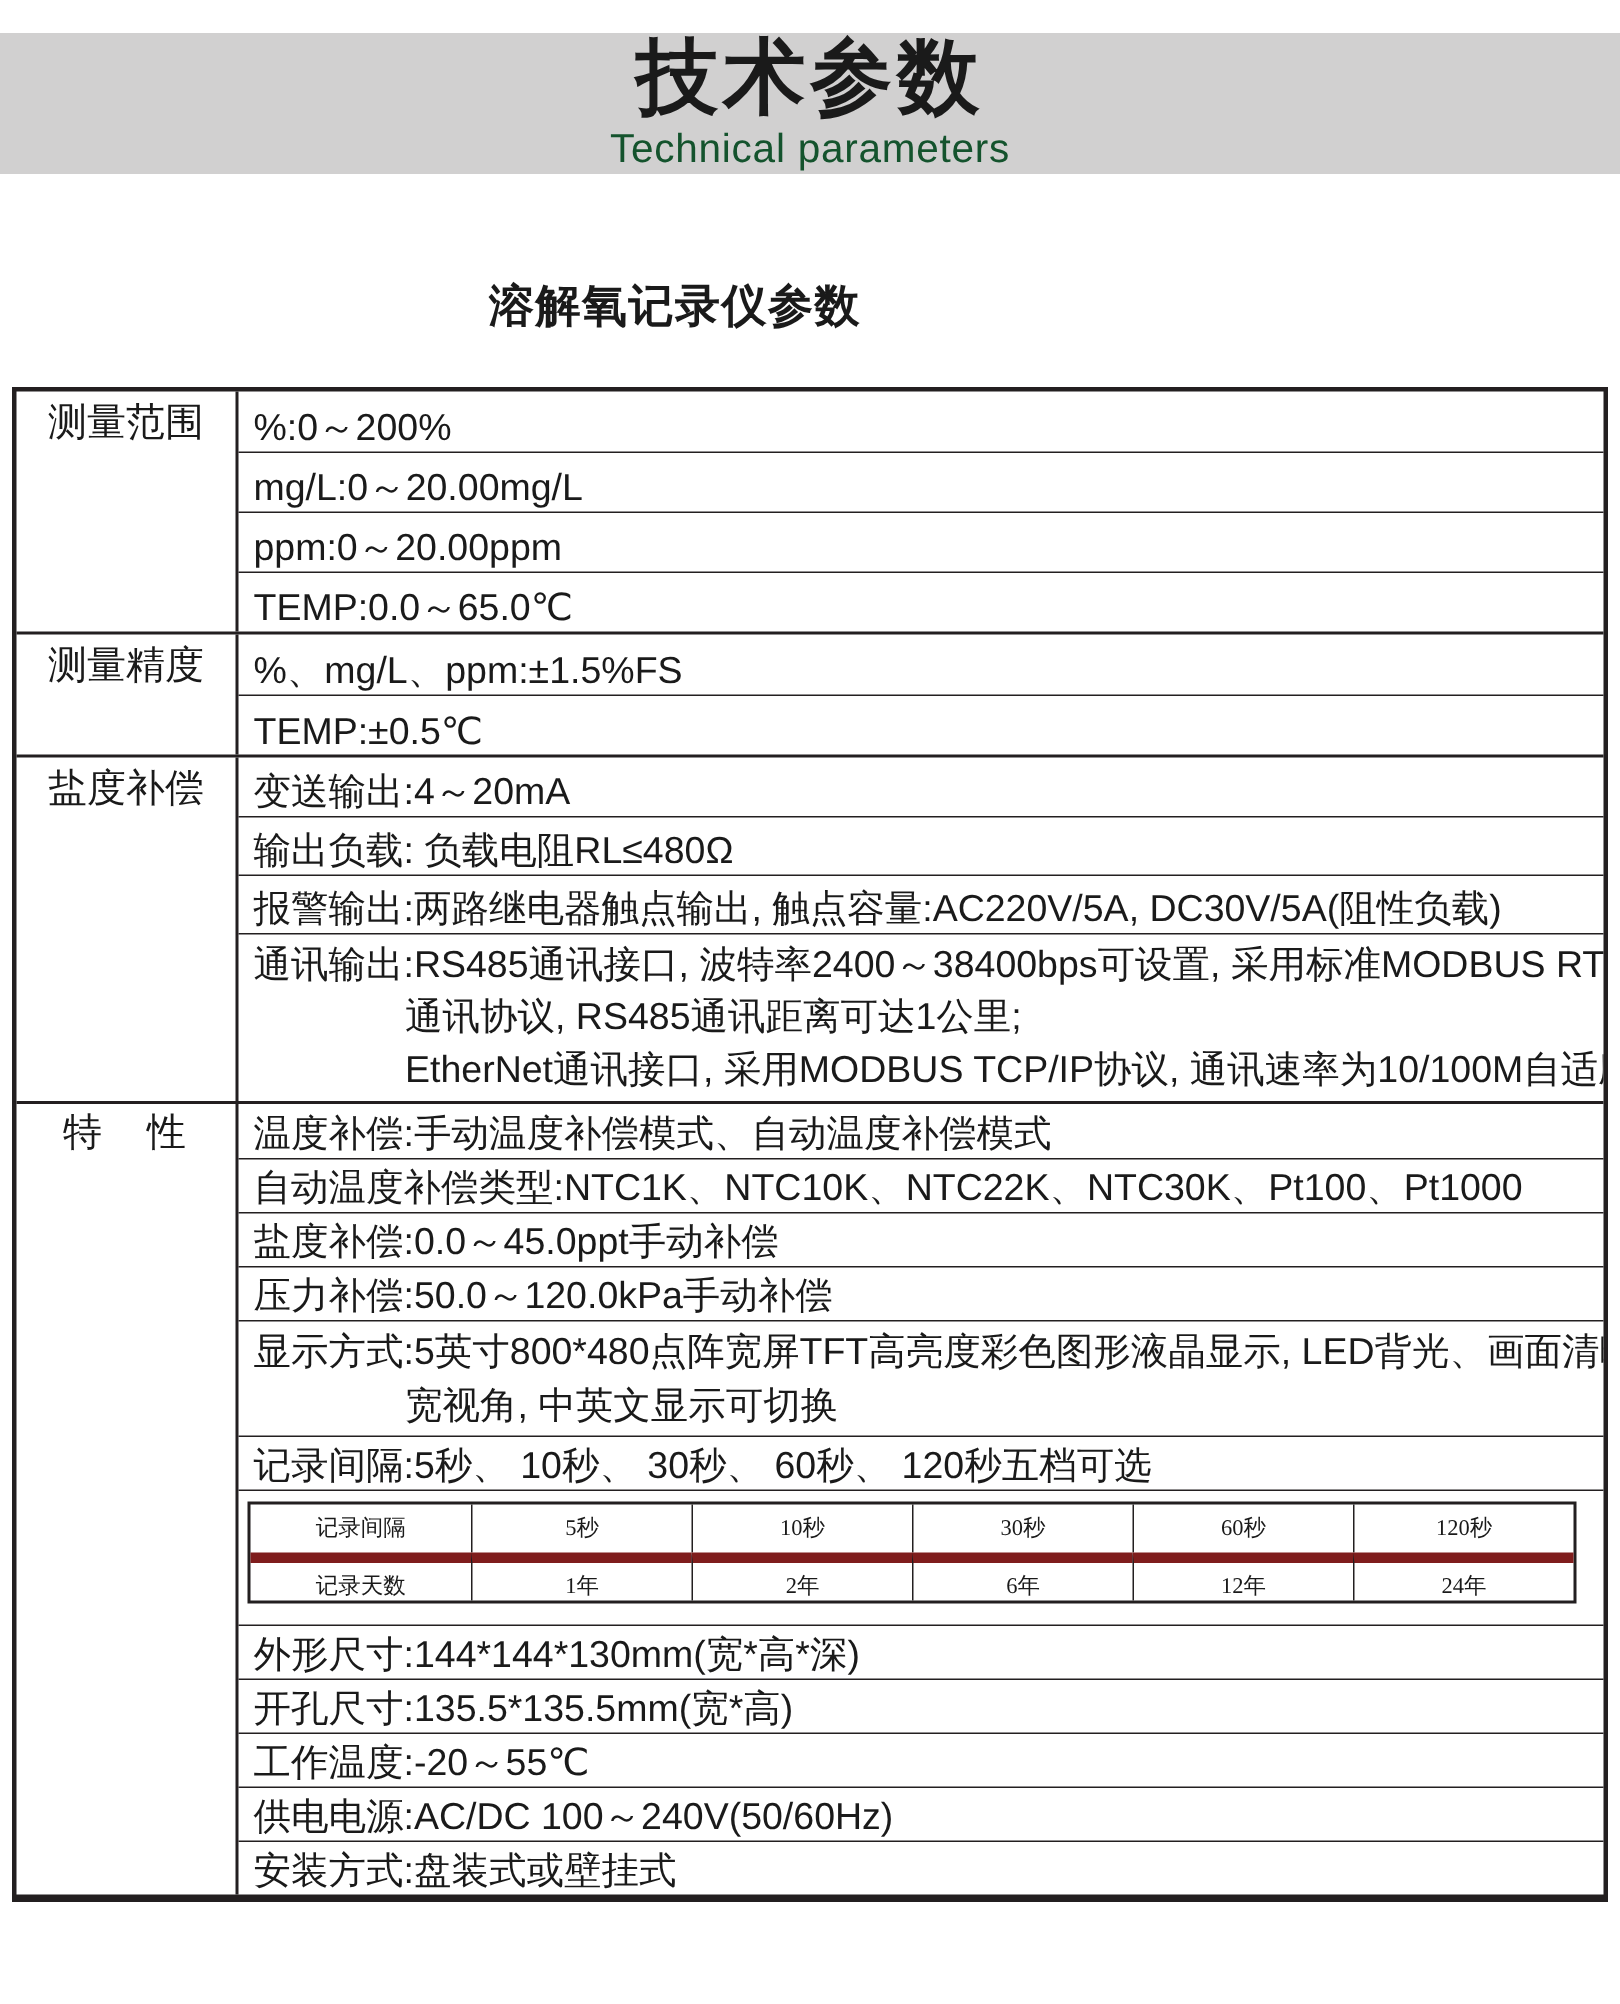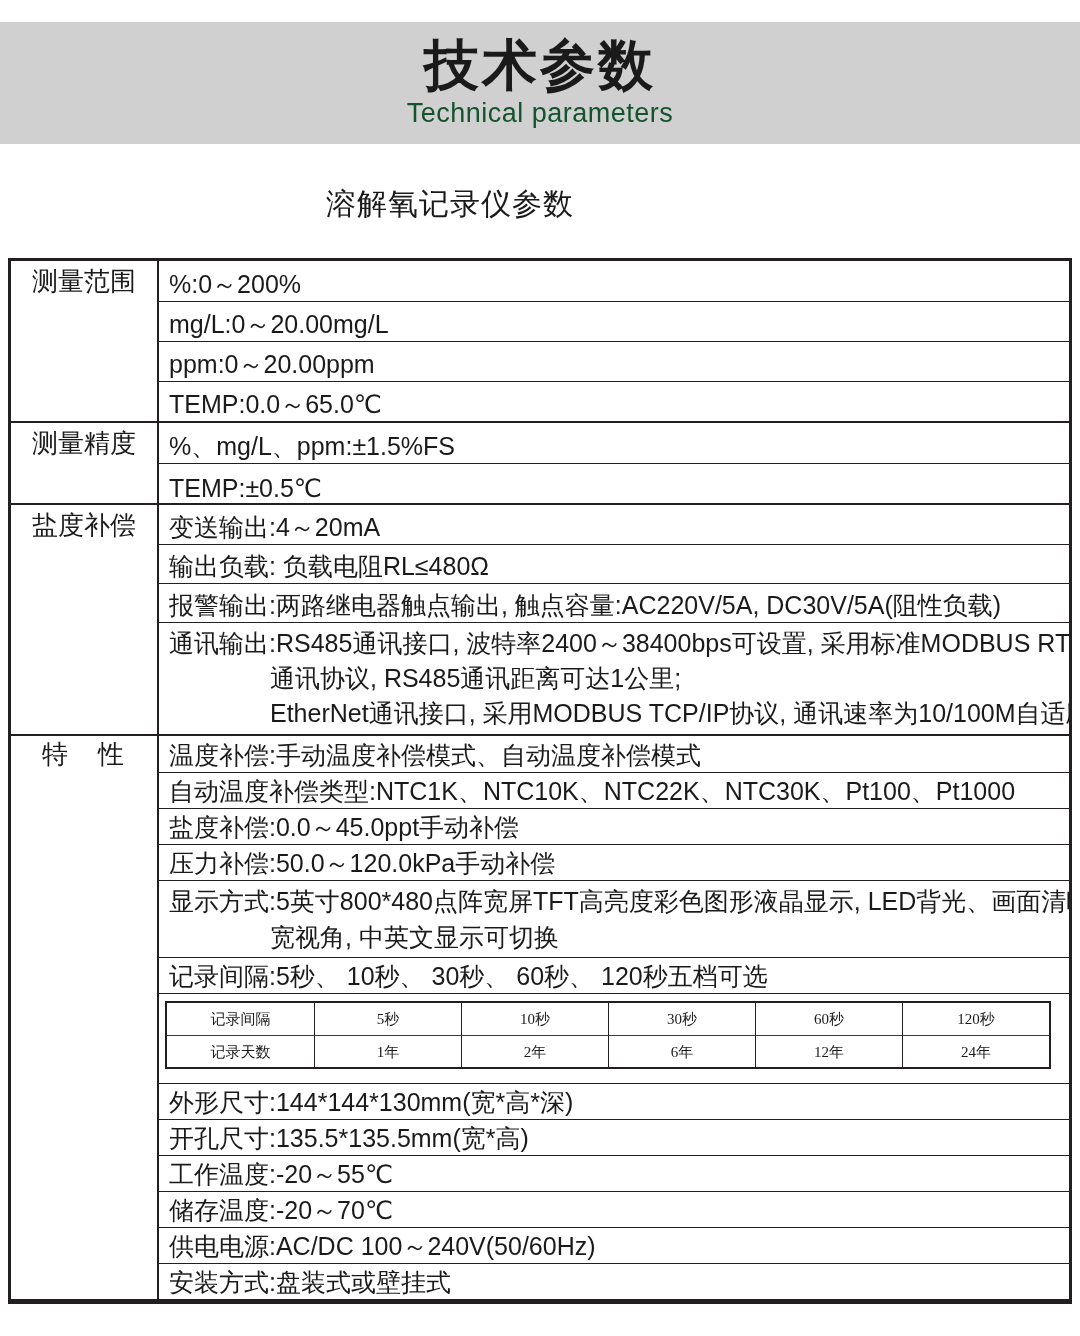--- a/index.html
+++ b/index.html
@@ -4,30 +4,30 @@
 <style>
   html,body{margin:0;padding:0;}
   body{
     width:1080px;height:1336px;position:relative;overflow:hidden;
     background:#ffffff;color:#1a1a1a;
     font-family:"Liberation Sans","DejaVu Sans",sans-serif;
     -webkit-font-smoothing:antialiased;
   }
   
   .band{
-    position:absolute;left:0;top:22px;width:1080px;height:122px;
+    position:absolute;left:0;top:22px;width:1080px;height:94px;
     background:#d1d0d0;
     display:flex;flex-direction:column;align-items:center;justify-content:center;
   }
   .title-cn{font-size:55px;font-weight:700;letter-spacing:3px;line-height:1.05;}
   .title-en{font-size:27px;font-weight:400;color:#14532d;margin-top:3px;letter-spacing:0.5px;}
   
   .subtitle{
     position:absolute;left:0;top:184px;width:900px;text-align:center;
-    font-size:30px;font-weight:400;letter-spacing:1px;
+    font-size:30px;font-weight:700;letter-spacing:1px;
   }
   
   .spec{
     position:absolute;left:8px;top:258px;width:1064px;
     border:3px solid #231f20;border-bottom-width:5px;
     box-sizing:border-box;background:#fff;
   }
   .group{display:flex;border-top:2px solid #231f20;}
   .group:first-child{border-top:none;}
   .glabel{
@@ -62,21 +62,21 @@
     border:2px solid #231f20;
     display:grid;grid-template-columns:repeat(6,1fr);
     font-family:"Liberation Serif","DejaVu Serif",serif;
     font-size:15px;box-sizing:border-box;
   }
   .rec-cell{
     text-align:center;height:32px;line-height:32px;
     box-sizing:border-box;overflow:hidden;white-space:nowrap;
   }
   .rec-cell.rl{border-left:1px solid #231f20;}
-  .rec-cell.rt{border-top:1px solid #7f1d1d;}
+  .rec-cell.rt{border-top:7px solid #7f1d1d;}
 </style>
 </head>
 <body>
 
 <div class="band">
   <div class="title-cn">技术参数</div>
   <div class="title-en">Technical parameters</div>
 </div>
 
 <div class="subtitle">溶解氧记录仪参数</div>
@@ -178,23 +178,20 @@
         <div class="row">
           <div class="line">外形尺寸:144*144*130mm(宽*高*深)</div>
         </div>
         <div class="row">
           <div class="line">开孔尺寸:135.5*135.5mm(宽*高)</div>
         </div>
         <div class="row">
           <div class="line">工作温度:-20～55℃</div>
         </div>
         <div class="row">
-          <div class="line">储存温度:-20～70℃</div>
-        </div>
-        <div class="row">
           <div class="line">供电电源:AC/DC 100～240V(50/60Hz)</div>
         </div>
         <div class="row">
           <div class="line">安装方式:盘装式或壁挂式</div>
         </div>
       </div>
     </div>
   </div>
 
 </body></html>

